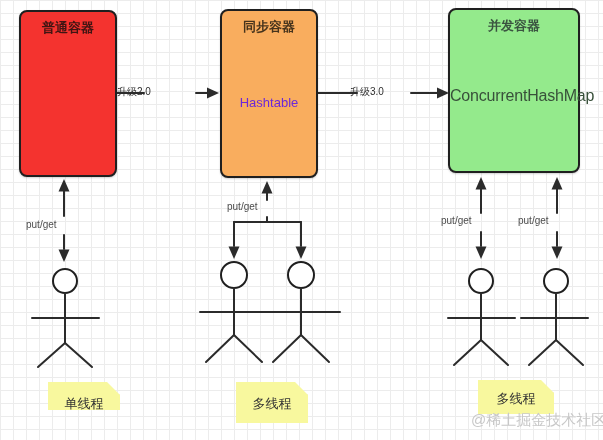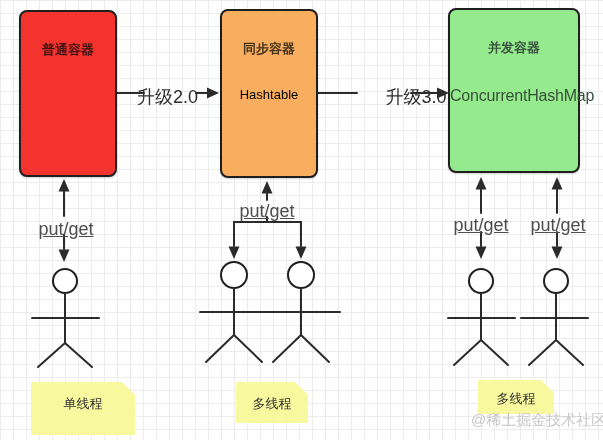--- a/index.html
+++ b/index.html
@@ -24,42 +24,42 @@
 
   .box{
     position:absolute;
     border:2px solid #1f1f1f;
     border-radius:8px;
     box-sizing:border-box;
     box-shadow:0 1px 2px rgba(0,0,0,.18);
   }
   .box .box-title{
     position:absolute;left:0;right:0;top:7px;
-    text-align:center;font-size:13px;font-weight:bold;margin-top:22px;
+    text-align:center;font-size:13px;font-weight:bold;
   }
   .box .box-label{
     position:absolute;left:0;right:0;
     text-align:center;font-size:13px;
   }
   .box-normal{left:19px;top:10px;width:98px;height:167px;}
   .box-normal .box-title{color:#3f1513;}
   .box-normal .box-label{top:75px;color:#7a211c;}
   .box-sync{left:220px;top:9px;width:98px;height:169px;}
   .box-sync .box-title{color:#46331c;}
-  .box-sync .box-label{top:76px;color:#000000;}
+  .box-sync .box-label{top:84px;color:#6d28d9;}
   .box-concurrent{left:448px;top:8px;width:132px;height:165px;}
   .box-concurrent .box-title{color:#3a5340;}
   .box-concurrent .box-label{top:77px;color:#38503a;font-size:16px;letter-spacing:-.2px;}
 
   .edge-label{
     position:absolute;
-    font-size:18px;color:#2e2e2e;
-    text-align:center;
-  }
-  .putget{color:#4d4d4d;text-decoration:underline;}
+    font-size:10px;color:#2e2e2e;
+    text-align:left;
+  }
+  .putget{color:#4d4d4d;}
   .lbl-upgrade1{left:117px;width:101px;top:85px;}
   .lbl-upgrade2{left:318px;width:132px;top:85px;padding-left:32px;}
   .lbl-pg1{left:26px;width:80px;top:219px;}
   .lbl-pg2{left:227px;width:80px;top:201px;}
   .lbl-pg3{left:441px;width:80px;top:215px;}
   .lbl-pg4{left:518px;width:80px;top:215px;}
 
   .note{
     position:absolute;
     background:#f8f89e;
@@ -72,21 +72,21 @@
     border-left:13px solid transparent;
     border-top:13px solid #d9d97d;
     transform:rotate(90deg);
     transform-origin:top right;
     right:13px;
   }
   .note .note-label{
     position:absolute;left:0;right:0;
     text-align:center;font-size:13px;color:#333333;
   }
-  .note1{left:31px;top:382px;width:72px;height:53px;padding-left:32px;}
+  .note1{left:48px;top:382px;width:72px;height:28px;}
   .note1 .note-label{top:13px;}
   .note2{left:236px;top:382px;width:72px;height:41px;}
   .note2 .note-label{top:13px;}
   .note3{left:478px;top:380px;width:76px;height:34px;}
   .note3 .note-label{top:10px;}
 
   .watermark{
     position:absolute;left:471px;top:411px;
     font-size:15px;color:#c8c8c8;white-space:nowrap;
   }

